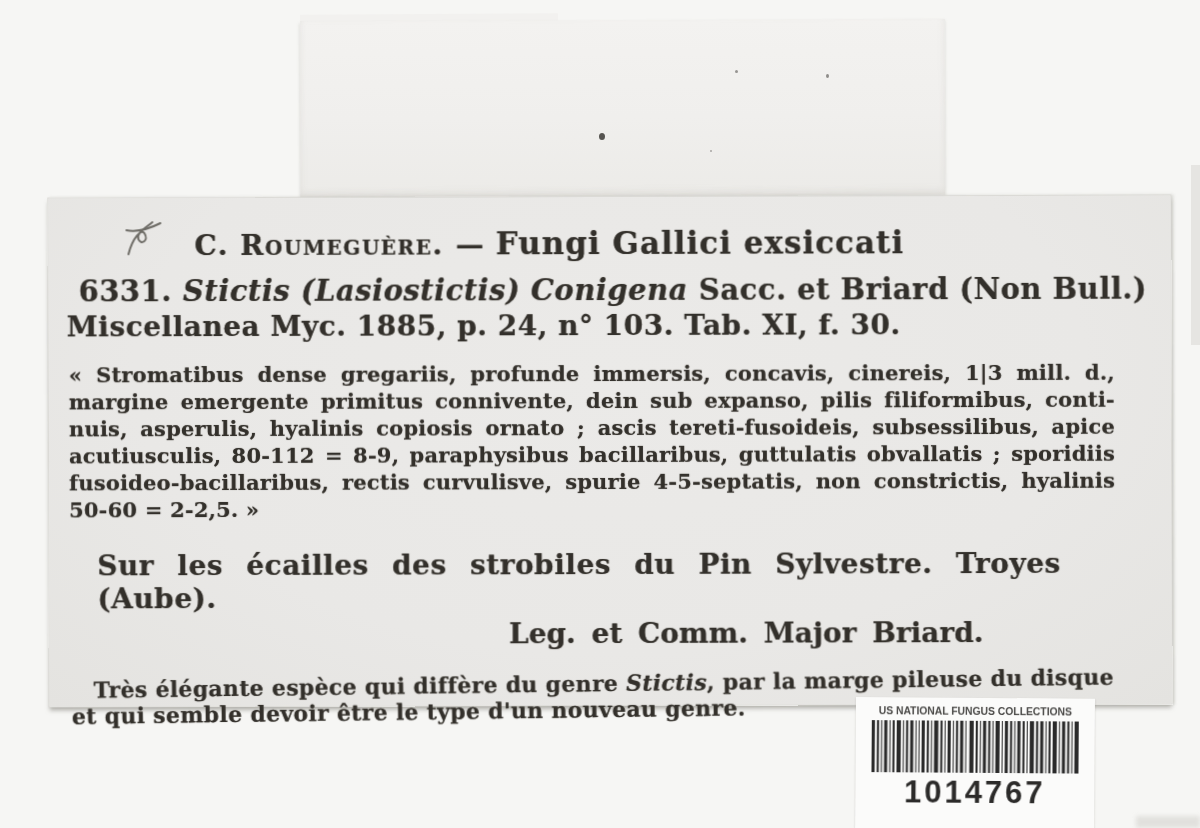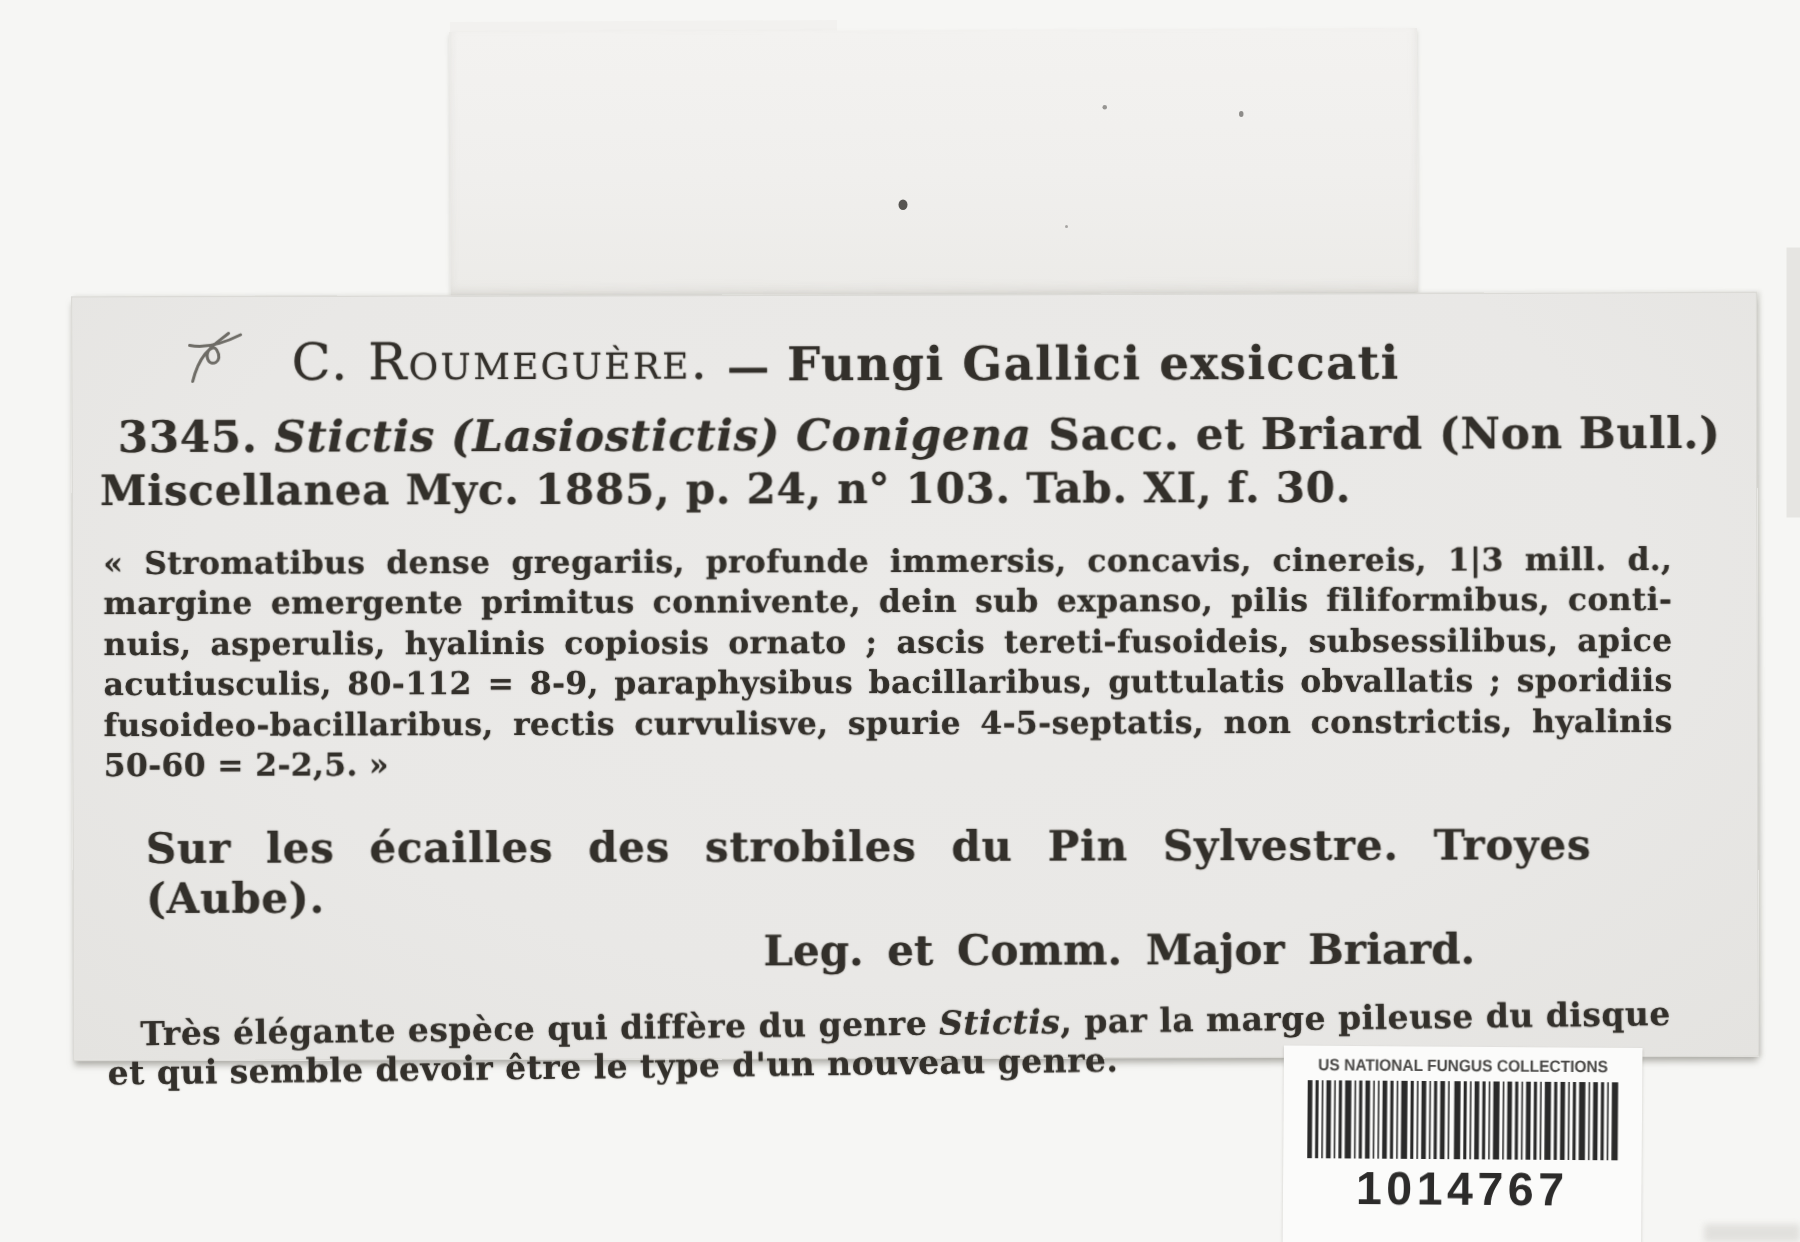--- a/index.html
+++ b/index.html
@@ -39,21 +39,21 @@
   .label-content{
     position:absolute;inset:0;
     padding:14px 20px 0 18px;
     color:#33302b;
     filter:blur(.3px);
     text-shadow:0 0 1px rgba(90,84,76,.75);
   }
   .header-row{display:flex;align-items:flex-end;margin:6px 0 0 56px;height:44px;}
   .mark{width:44px;height:44px;flex:0 0 auto;margin-right:28px;}
   .author{
-    font-variant-caps:small-caps;font-weight:normal;font-size:34px;letter-spacing:1.5px;
+    font-variant-caps:small-caps;font-weight:bold;font-size:28px;letter-spacing:1.5px;
   }
   .dash{font-weight:bold;font-size:28px;margin:0 12px;}
   .series-title{font-weight:bold;font-size:31px;letter-spacing:1px;}
 
   .name-line{margin:12px 0 0 12px;font-size:29px;font-weight:bold;letter-spacing:.5px;}
   .name-line .sp{margin-right:11px;}
   .it{font-style:italic;}
   .citation{margin:2px 0 0 0;font-size:28px;font-weight:bold;letter-spacing:.5px;}
 
   .diagnosis{margin:18px 0 0 2px;width:1046px;}
@@ -117,21 +117,21 @@
         <svg class="mark" viewBox="0 0 44 44">
           <path d="M30 4 C20 12, 14 15, 16 21 C18 27, 27 23, 22 15 C19 10, 10 20, 6 36" fill="none" stroke="#6e6c66" stroke-width="2" stroke-linecap="round"></path>
           <path d="M4 12 C14 14, 26 11, 38 5" fill="none" stroke="#6e6c66" stroke-width="2" stroke-linecap="round"></path>
         </svg>
         <span class="author">C. Roumeguère.</span>
         <span class="dash">—</span>
         <span class="series-title">Fungi Gallici exsiccati</span>
       </div>
 
       <div class="name-line">
-        <span class="sp">3345.</span><span class="sp it">Stictis (Lasiostictis) Conigena</span><span>Sacc. et Briard (Non Bull.)</span>
+        <span class="sp">6331.</span><span class="sp it">Stictis (Lasiostictis) Conigena</span><span>Sacc. et Briard (Non Bull.)</span>
       </div>
 
       <div class="citation">Miscellanea Myc. 1885, p. 24, n° 103. Tab. XI, f. 30.</div>
 
       <div class="diagnosis">
         <div class="dline">« Stromatibus dense gregariis, profunde immersis, concavis, cinereis, 1|3 mill. d.,</div>
         <div class="dline">margine emergente primitus connivente, dein sub expanso, pilis filiformibus, conti-</div>
         <div class="dline">nuis, asperulis, hyalinis copiosis ornato ; ascis tereti-fusoideis, subsessilibus, apice</div>
         <div class="dline">acutiusculis, 80-112 = 8-9, paraphysibus bacillaribus, guttulatis obvallatis ; sporidiis</div>
         <div class="dline">fusoideo-bacillaribus, rectis curvulisve, spurie 4-5-septatis, non constrictis, hyalinis</div>

